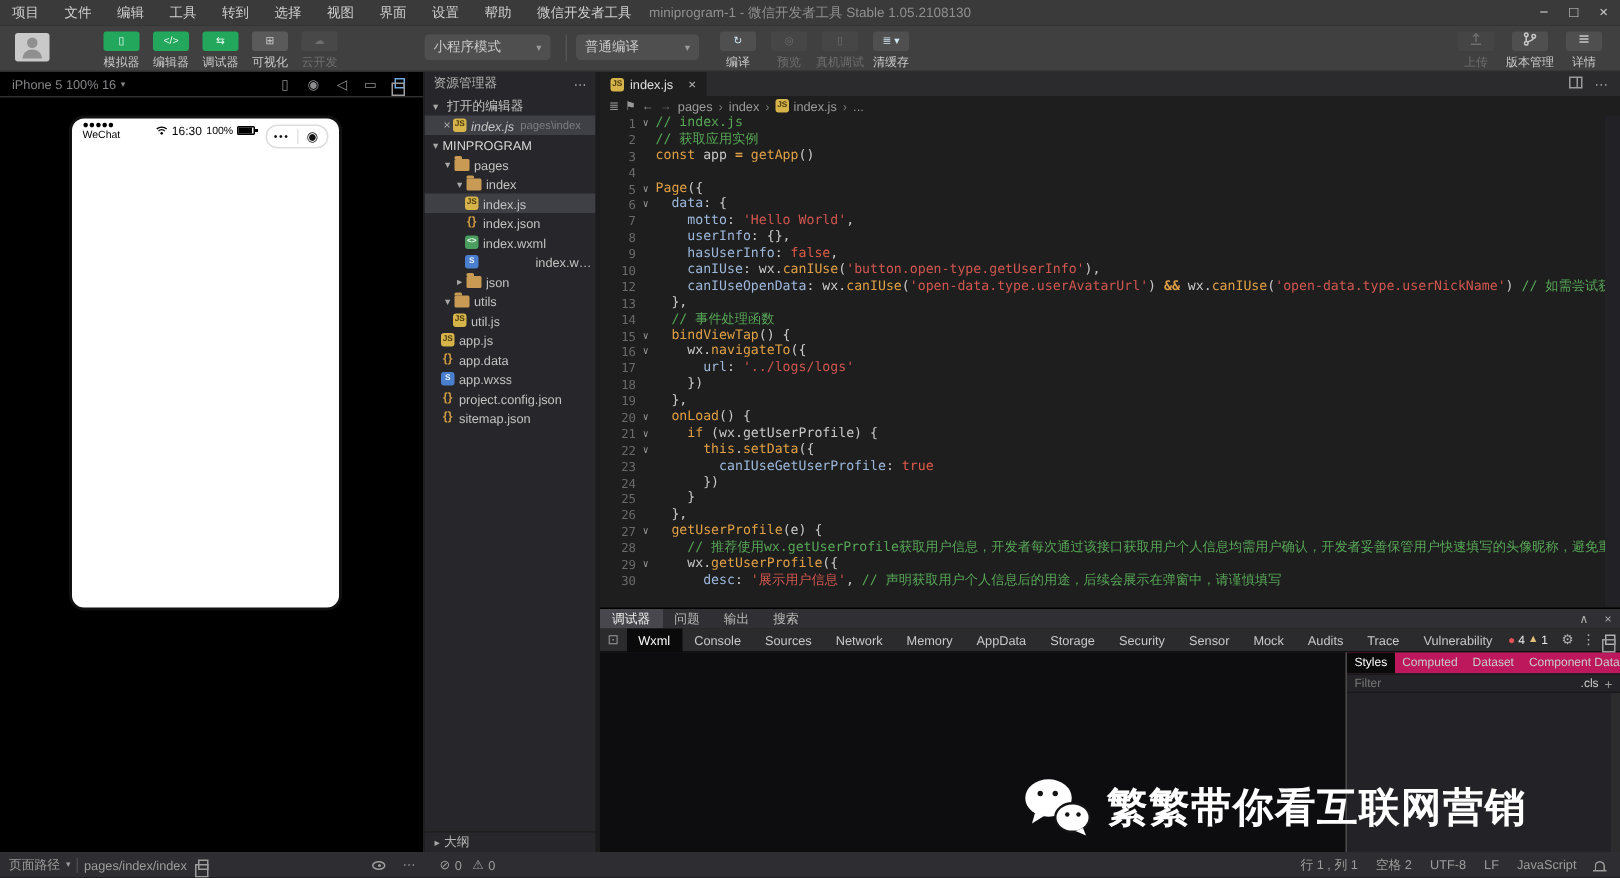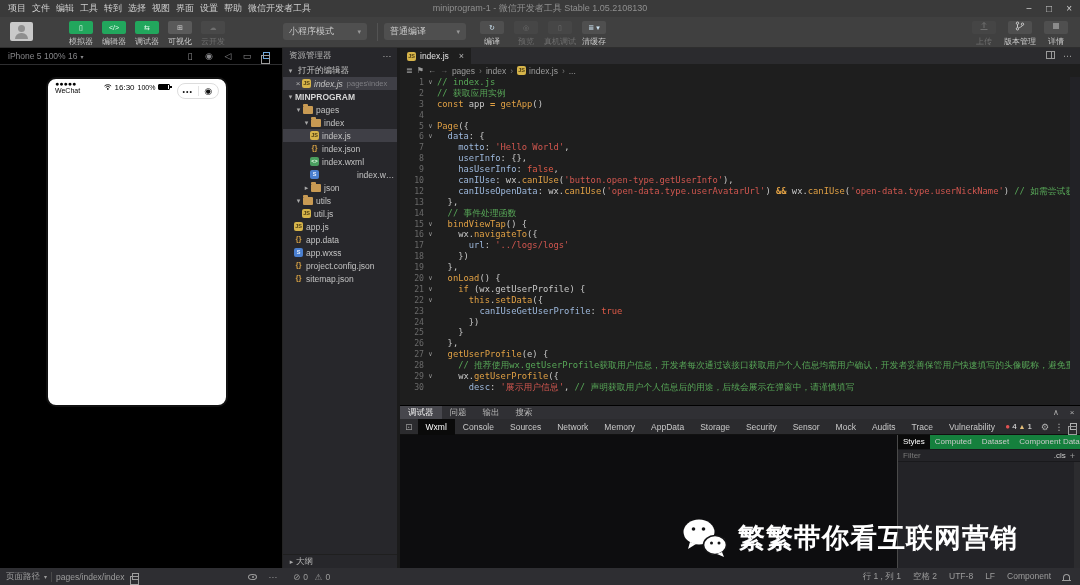--- a/index.html
+++ b/index.html
@@ -2,21 +2,21 @@
 <html><head>
 <meta charset="utf-8">
 <style>
   *{box-sizing:border-box;margin:0;padding:0}
   html,body{width:1080px;height:585px;overflow:hidden}
   body{font-family:"Liberation Sans","DejaVu Sans",sans-serif;background:#1e1e1e;color:#c8c8c8;font-size:9px;-webkit-user-select:none}
   #app{display:flex;flex-direction:column;width:1080px;height:585px}
 
   
   .titlebar{height:17px;background:#3a3a3a;display:flex;align-items:center;padding:0 8px;flex:none}
-  .menus{display:flex;gap:6px;color:#cfcfcf;font-size:9px}
+  .menus{display:flex;gap:17px;color:#cfcfcf;font-size:9px}
   .menus span{cursor:default}
   .win-title{position:absolute;left:0;right:0;text-align:center;color:#8f8f8f;font-size:9px;pointer-events:none}
   .titlebar{position:relative}
   .win-controls{margin-left:auto;display:flex;gap:14px;color:#cfcfcf;font-size:10px;z-index:2}
 
   
   .toolbar{height:31px;background:#404040;display:flex;align-items:flex-start;flex:none;border-bottom:1px solid #2e2e2e}
   .avatar{width:23px;height:19px;background:#c9c9c9;border-radius:2px;margin:5px 0 0 10px;position:relative;flex:none}
   .avatar::before{content:"";position:absolute;top:3px;left:8px;width:7px;height:7px;border-radius:50%;background:#8f8f8f}
   .avatar::after{content:"";position:absolute;bottom:2px;left:5px;width:13px;height:6px;border-radius:6px 6px 0 0;background:#8f8f8f}
@@ -65,21 +65,21 @@
   .exp-header{height:16px;display:flex;align-items:center;padding:0 6px;color:#b5b5b5;font-size:8.5px;flex:none}
   .exp-header .sp{flex:1}
   .tree{flex:1;overflow:hidden}
   .tree-row{height:13px;display:flex;align-items:center;font-size:8.5px;color:#c3c3c3;white-space:nowrap;cursor:pointer}
   .tree-row.sel{background:#3f3f46}
   .tree-row .arr{width:9px;text-align:center;color:#a8a8a8;font-size:7px;flex:none}
   .tree-row .cls{width:8px;color:#b0b0b0;font-size:8px;text-align:center;flex:none}
   .tree-row .lbl{margin-left:3px;overflow:hidden;text-overflow:ellipsis}
   .tree-row .lbl.it{font-style:italic}
   .tree-row .det{margin-left:4px;color:#7d7d82;font-size:7.5px}
-  .tree-row.bold .lbl{font-weight:bold;color:#d6d6d6;margin-left:0}
+  .tree-row.bold .lbl{font-weight:normal;color:#d6d6d6;margin-left:0}
   .fi{width:9px;height:9px;border-radius:2px;flex:none;font-weight:bold;font-size:5.5px;line-height:9px;text-align:center}
   .fi-js{background:#d6b44a;color:#4a3a10}
   .fi-wxml{background:#4a9e5f;color:#eaffea}
   .fi-wxss{background:#4a7fd0;color:#eaf2ff}
   .fi-json{background:transparent;color:#cf9c43;font-size:8px;line-height:8px;font-weight:bold}
   .fi-folder{width:10px;height:8px;background:#c89a53;border-radius:1px;position:relative}
   .fi-folder::before{content:"";position:absolute;top:-2px;left:0;width:5px;height:2px;background:#c89a53;border-radius:1px 1px 0 0}
   .outline-row{height:14px;border-top:1px solid #1f1f1f;display:flex;align-items:center;color:#b5b5b5;font-size:8.5px;padding:0 4px;flex:none;cursor:pointer}
   .outline-row .arr{width:9px;font-size:7px;color:#a8a8a8;text-align:center}
 
@@ -118,21 +118,21 @@
   .dt-tab{padding:0 8px;height:16px;line-height:16px;color:#c9c9c9;font-size:8.5px;cursor:pointer}
   .dt-tab.active{background:#0a0a0a;color:#fff}
   .devtools-bar .sp{flex:1}
   .badge{display:flex;align-items:center;gap:2px;font-size:8px;color:#e8e8e8;margin-right:6px}
   .badge .dot{color:#e05252;font-size:8px}
   .badge .tri{color:#e5c07b;font-size:7px}
   .dt-ic{color:#b0b0b0;width:14px;text-align:center;font-size:9px;cursor:pointer}
   .dbg-content{flex:1;display:flex;min-height:0;background:#0d0d0f}
   .wxml-pane{flex:1}
   .styles-pane{width:183px;background:#232327;border-left:1px solid #4a4a4a;display:flex;flex-direction:column;flex:none}
-  .sp-tabs{height:14px;background:#15803d;display:flex;align-items:center;flex:none}
+  .sp-tabs{height:14px;background:#be185d;display:flex;align-items:center;flex:none}
   .sp-tab{padding:0 5px;height:14px;line-height:14px;color:#c9c9c9;font-size:8px;white-space:nowrap;cursor:pointer}
   .sp-tab.active{background:#0a0a0a;color:#fff}
   .sp-filter{height:13px;background:#242428;border-top:1px solid #19191c;border-bottom:1px solid #19191c;display:flex;align-items:center;padding:0 5px;flex:none;gap:4px}
   .sp-filter input{flex:1;background:transparent;border:0;outline:0;color:#bbb;font-size:8px;font-family:inherit;min-width:0}
   .sp-filter input::placeholder{color:#787878}
   .sp-filter .cls{color:#cfcfcf;font-size:8px}
   .sp-filter .plus{color:#9a9a9a;font-size:9px}
   .sp-body{flex:1;position:relative}
   .sp-scroll{position:absolute;right:0;top:0;bottom:0;width:6px;background:#2c2c2f}
 
@@ -551,18 +551,18 @@
       <span style="margin-left:4px">⚠</span>
       <span>0</span>
     </div>
     <div class="flex"></div>
     <div class="sb-right">
       <span style="display:flex;gap:12px">
           <span>行 1 , 列 1</span>
           <span>空格 2</span>
           <span>UTF-8</span>
           <span>LF</span>
-          <span>Component</span>
+          <span>JavaScript</span>
         </span>
       <span class="ic-bell"></span>
     </div>
   </div>
 </div>
 
 </body></html>

